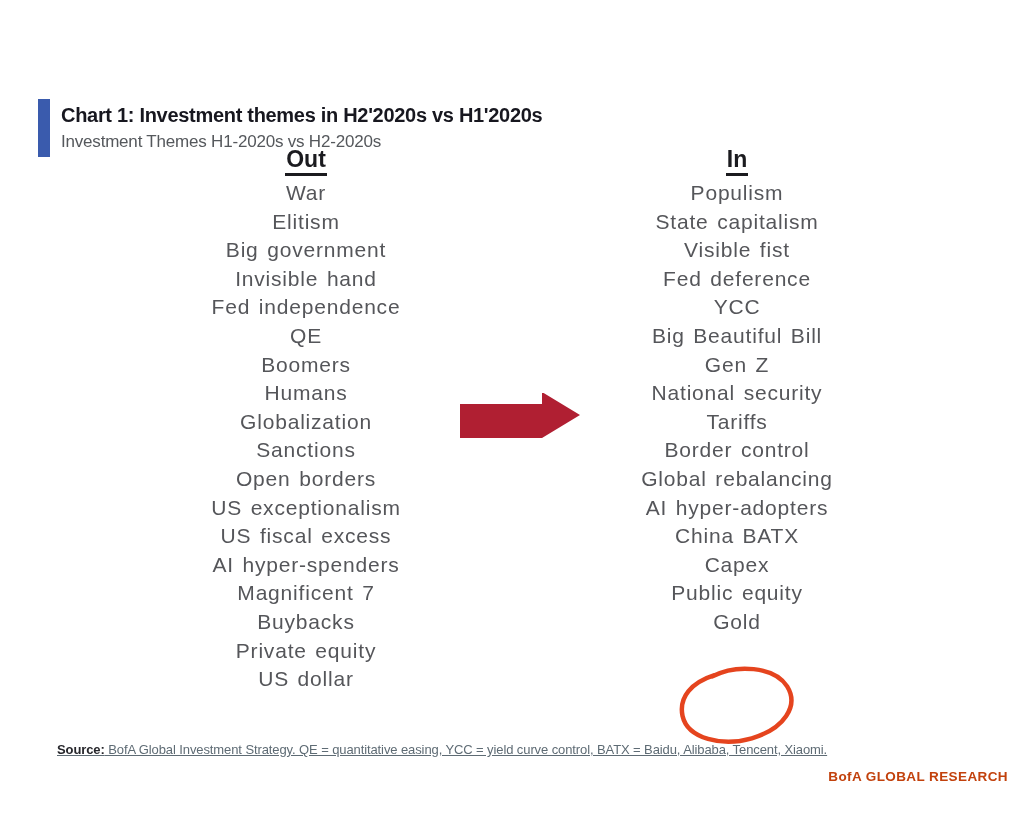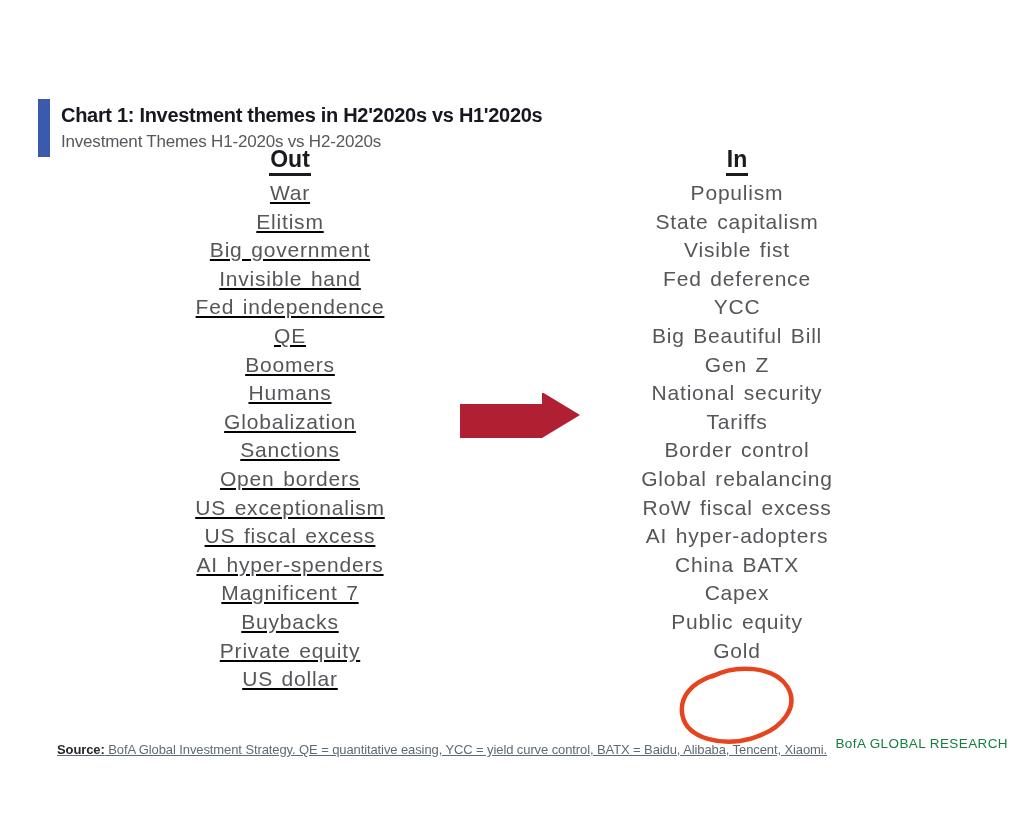--- a/index.html
+++ b/index.html
@@ -42,21 +42,21 @@
     line-height: 23px;
     margin-top: 3px;
   }
   
   .theme-col {
     position: absolute;
     top: 146px;
     width: 400px;
     text-align: center;
   }
-  .col-out { left: 90px; text-decoration: underline; }
+  .col-out { left: 106px; }
   .col-in  { left: 537px; }
   .col-header {
     font-size: 23px;
     font-weight: bold;
     color: #1b1b1f;
     line-height: 27px;
     margin-bottom: 3px;
   }
   .col-header-text {
     display: inline-block;
@@ -95,24 +95,25 @@
     width: 930px;
     font-size: 13px;
     color: #5E6B74;
     letter-spacing: -0.1px;
     text-decoration: underline;
   }
   .source-label { font-weight: bold; color: #26262B; }
   .brand-line {
     position: absolute;
     right: 16px;
-    top: 736px;
+    top: 769px;
     font-size: 13.5px;
-    color: #15803d;
+    color: #c2410c;
     letter-spacing: 0.4px;
+    font-weight: bold;
   }
 </style>
 </head>
 <body>
 
 <div class="page">
 
   <div class="header">
     <div class="accent-bar"></div>
     <div class="header-text">
@@ -162,21 +163,20 @@
         <div class="theme-item">State capitalism</div>
         <div class="theme-item">Visible fist</div>
         <div class="theme-item">Fed deference</div>
         <div class="theme-item">YCC</div>
         <div class="theme-item">Big Beautiful Bill</div>
         <div class="theme-item">Gen Z</div>
         <div class="theme-item">National security</div>
         <div class="theme-item">Tariffs</div>
         <div class="theme-item">Border control</div>
         <div class="theme-item">Global rebalancing</div>
-        <div class="theme-item">RoW fiscal excess</div>
         <div class="theme-item">AI hyper-adopters</div>
         <div class="theme-item">China BATX</div>
         <div class="theme-item">Capex</div>
         <div class="theme-item">Public equity</div>
         <div class="theme-item">Gold</div>
       </div>
   </div>
 
   <div class="circle-wrap">
     <svg width="124" height="86" viewBox="0 0 124 86">

